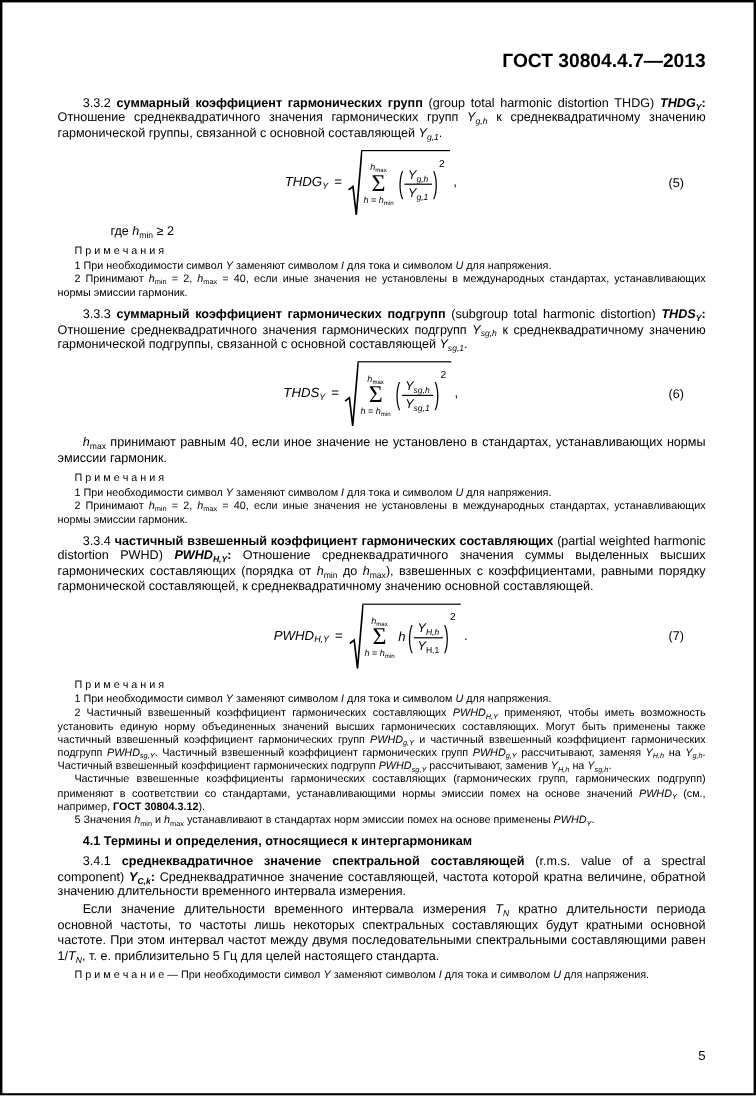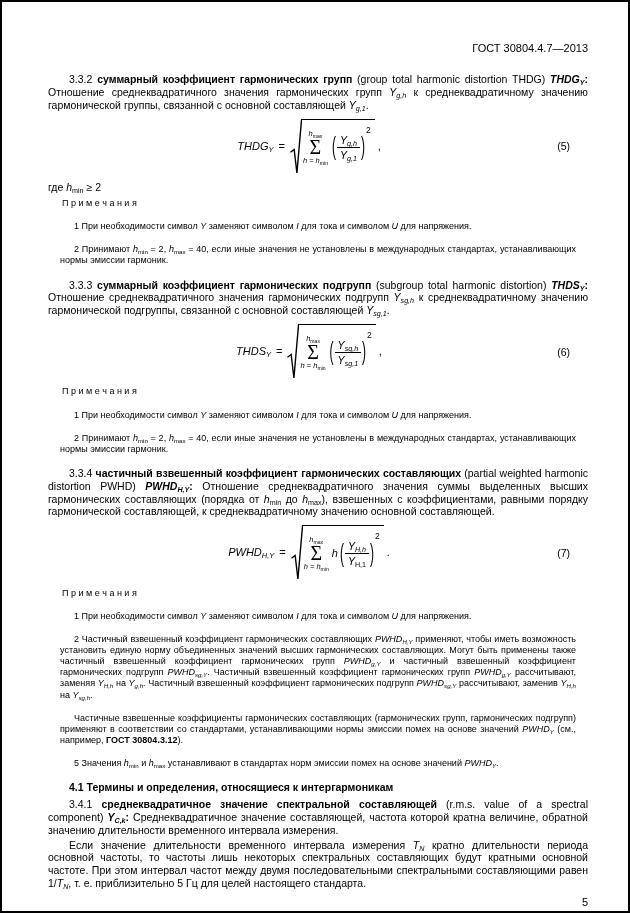--- a/index.html
+++ b/index.html
@@ -4,32 +4,32 @@
 <style>
   html, body { margin: 0; padding: 0; background: #ffffff; }
   .page {
     width: 630px; height: 913px; box-sizing: border-box;
     border: 2px solid #000; background: #fff; color: #000;
     padding: 40px 40px 24px 46px;
     font-family: "Liberation Sans", sans-serif;
     font-size: 10.5px; line-height: 1.22;
     position: relative; display: flex; flex-direction: column; overflow: hidden;
   }
-  .header { text-align: right; font-weight: normal; font-size: 11px; margin-bottom: 16px; }
+  .header { text-align: right; font-weight: bold; font-size: 16px; margin-bottom: 16px; }
   .content { flex: 1 1 auto; }
   .footer { text-align: right; font-size: 11px; padding-top: 4px; }
 
   p { margin: 0; }
   .body-para { text-align: justify; text-indent: 21px; margin: 2px 0; }
-  .no-indent { text-indent: 0; }
+  .no-indent { text-indent: 0; margin-left: 44px; }
   .heading { font-weight: bold; text-indent: 21px; margin: 6px 0 4px 0; }
 
   .notes { font-size: 9px; line-height: 1.24; margin: 4px 0 6px 0; }
   .note-label { text-indent: 14px; margin: 2px 0 1px 0; }
-  .note { text-align: justify; text-indent: 14px; margin: 12px; }
+  .note { text-align: justify; text-indent: 14px; margin: 0; }
 
   sub { font-size: 0.68em; vertical-align: -0.32em; line-height: 0; }
 
   
   .formula-row {
     position: relative; display: flex; justify-content: center; align-items: center;
     margin: 7px 18px 7px 0; min-height: 50px;
   }
   .formula { display: inline-flex; align-items: center; font-size: 11px; }
   .f-part { white-space: nowrap; }
@@ -129,20 +129,21 @@
             </span>
             <span class="paren">)</span>
             <span class="f-exp">2</span>
           </span>
         </span>
         <span class="f-trail">,</span>
       </span>
       <span class="f-tag">(6)</span>
     </div>
 
+    <p class="body-para"><span style="font-style: italic;">h</span><sub>max</sub><span> принимают равным 40, если иное значение не установлено в стандартах, устанавливающих нормы эмиссии гармоник.</span></p>
 
     <div class="notes">
       <p class="note-label">П р и м е ч а н и я</p>
       <p class="note"><span>1 При необходимости символ </span><span style="font-style: italic;">Y</span><span> заменяют символом </span><span style="font-style: italic;">I</span><span> для тока и символом </span><span style="font-style: italic;">U</span><span> для напряжения.</span></p>
       <p class="note"><span>2 Принимают </span><span style="font-style: italic;">h</span><sub>min</sub><span> = 2, </span><span style="font-style: italic;">h</span><sub>max</sub><span> = 40, если иные значения не установлены в международных стандартах, устанавливающих нормы эмиссии гармоник.</span></p>
     </div>
 
     <p class="body-para"><span>3.3.4 </span><span style="font-weight: bold;">частичный взвешенный коэффициент гармонических составляющих</span><span> (partial weighted harmonic distortion PWHD) </span><span style="font-weight: bold; font-style: italic;">PWHD</span><sub style="font-weight: bold; font-style: italic;">H,Y</sub><span style="font-weight: bold;">: </span><span>Отношение среднеквадратичного значения суммы выделенных высших гармонических составляющих (порядка от </span><span style="font-style: italic;">h</span><sub>min</sub><span> до </span><span style="font-style: italic;">h</span><sub>max</sub><span>), взвешенных с коэффициентами, равными порядку гармонической составляющей, к среднеквадратичному значению основной составляющей.</span></p>
 
     <div class="formula-row">
@@ -172,28 +173,31 @@
         <span class="f-trail">.</span>
       </span>
       <span class="f-tag">(7)</span>
     </div>
 
     <div class="notes">
       <p class="note-label">П р и м е ч а н и я</p>
       <p class="note"><span>1 При необходимости символ </span><span style="font-style: italic;">Y</span><span> заменяют символом </span><span style="font-style: italic;">I</span><span> для тока и символом </span><span style="font-style: italic;">U</span><span> для напряжения.</span></p>
       <p class="note"><span>2 Частичный взвешенный коэффициент гармонических составляющих </span><span style="font-style: italic;">PWHD</span><sub style="font-style: italic;">H,Y</sub><span> применяют, чтобы иметь возможность установить единую норму объединенных значений высших гармонических составляющих. Могут быть применены также частичный взвешенный коэффициент гармонических групп </span><span style="font-style: italic;">PWHD</span><sub style="font-style: italic;">g,Y</sub><span> и частичный взвешенный коэффициент гармонических подгрупп </span><span style="font-style: italic;">PWHD</span><sub style="font-style: italic;">sg,Y</sub><span>. Частичный взвешенный коэффициент гармонических групп </span><span style="font-style: italic;">PWHD</span><sub style="font-style: italic;">g,Y</sub><span> рассчитывают, заменяя </span><span style="font-style: italic;">Y</span><sub style="font-style: italic;">H,h</sub><span> на </span><span style="font-style: italic;">Y</span><sub style="font-style: italic;">g,h</sub><span>. Частичный взвешенный коэффициент гармонических подгрупп </span><span style="font-style: italic;">PWHD</span><sub style="font-style: italic;">sg,Y</sub><span> рассчитывают, заменив </span><span style="font-style: italic;">Y</span><sub style="font-style: italic;">H,h</sub><span> на </span><span style="font-style: italic;">Y</span><sub style="font-style: italic;">sg,h</sub><span>.</span></p>
       <p class="note"><span>Частичные взвешенные коэффициенты гармонических составляющих (гармонических групп, гармонических подгрупп) применяют в соответствии со стандартами, устанавливающими нормы эмиссии помех на основе значений </span><span style="font-style: italic;">PWHD</span><sub style="font-style: italic;">Y</sub><span> (см., например, </span><span style="font-weight: bold;">ГОСТ 30804.3.12</span><span>).</span></p>
-      <p class="note"><span>5 Значения </span><span style="font-style: italic;">h</span><sub>min</sub><span> и </span><span style="font-style: italic;">h</span><sub>max</sub><span> устанавливают в стандартах норм эмиссии помех на основе значений </span><span style="font-style: italic;">PWHD</span><sub style="font-style: italic;">Y</sub><span>.</span></p>
+      <p class="note"><span>5 Значения </span><span style="font-style: italic;">h</span><sub>min</sub><span> и </span><span style="font-style: italic;">h</span><sub>max</sub><span> устанавливают в стандартах норм эмиссии помех на основе применены </span><span style="font-style: italic;">PWHD</span><sub style="font-style: italic;">Y</sub><span>.</span></p>
     </div>
 
     <p class="heading">4.1 Термины и определения, относящиеся к интергармоникам</p>
 
     <p class="body-para"><span>3.4.1 </span><span style="font-weight: bold;">среднеквадратичное значение спектральной составляющей</span><span> (r.m.s. value of a spectral component) </span><span style="font-weight: bold; font-style: italic;">Y</span><sub style="font-weight: bold; font-style: italic;">C,k</sub><span style="font-weight: bold;">: </span><span>Среднеквадратичное значение составляющей, частота которой кратна величине, обратной значению длительности временного интервала измерения.</span></p>
     <p class="body-para"><span>Если значение длительности временного интервала измерения </span><span style="font-style: italic;">T</span><sub style="font-style: italic;">N</sub><span> кратно длительности периода основной частоты, то частоты лишь некоторых спектральных составляющих будут кратными основной частоте. При этом интервал частот между двумя последовательными спектральными составляющими равен 1/</span><span style="font-style: italic;">T</span><sub style="font-style: italic;">N</sub><span>, т. е. приблизительно 5 Гц для целей настоящего стандарта.</span></p>
 
+    <div class="notes">
+      <p class="note"><span>П р и м е ч а н и е — При необходимости символ </span><span style="font-style: italic;">Y</span><span> заменяют символом </span><span style="font-style: italic;">I</span><span> для тока и символом </span><span style="font-style: italic;">U</span><span> для напряжения.</span></p>
+    </div>
 
   </div>
 
   <div class="footer">
     <span>5</span>
   </div>
 
 </div>
 
 </body></html>

